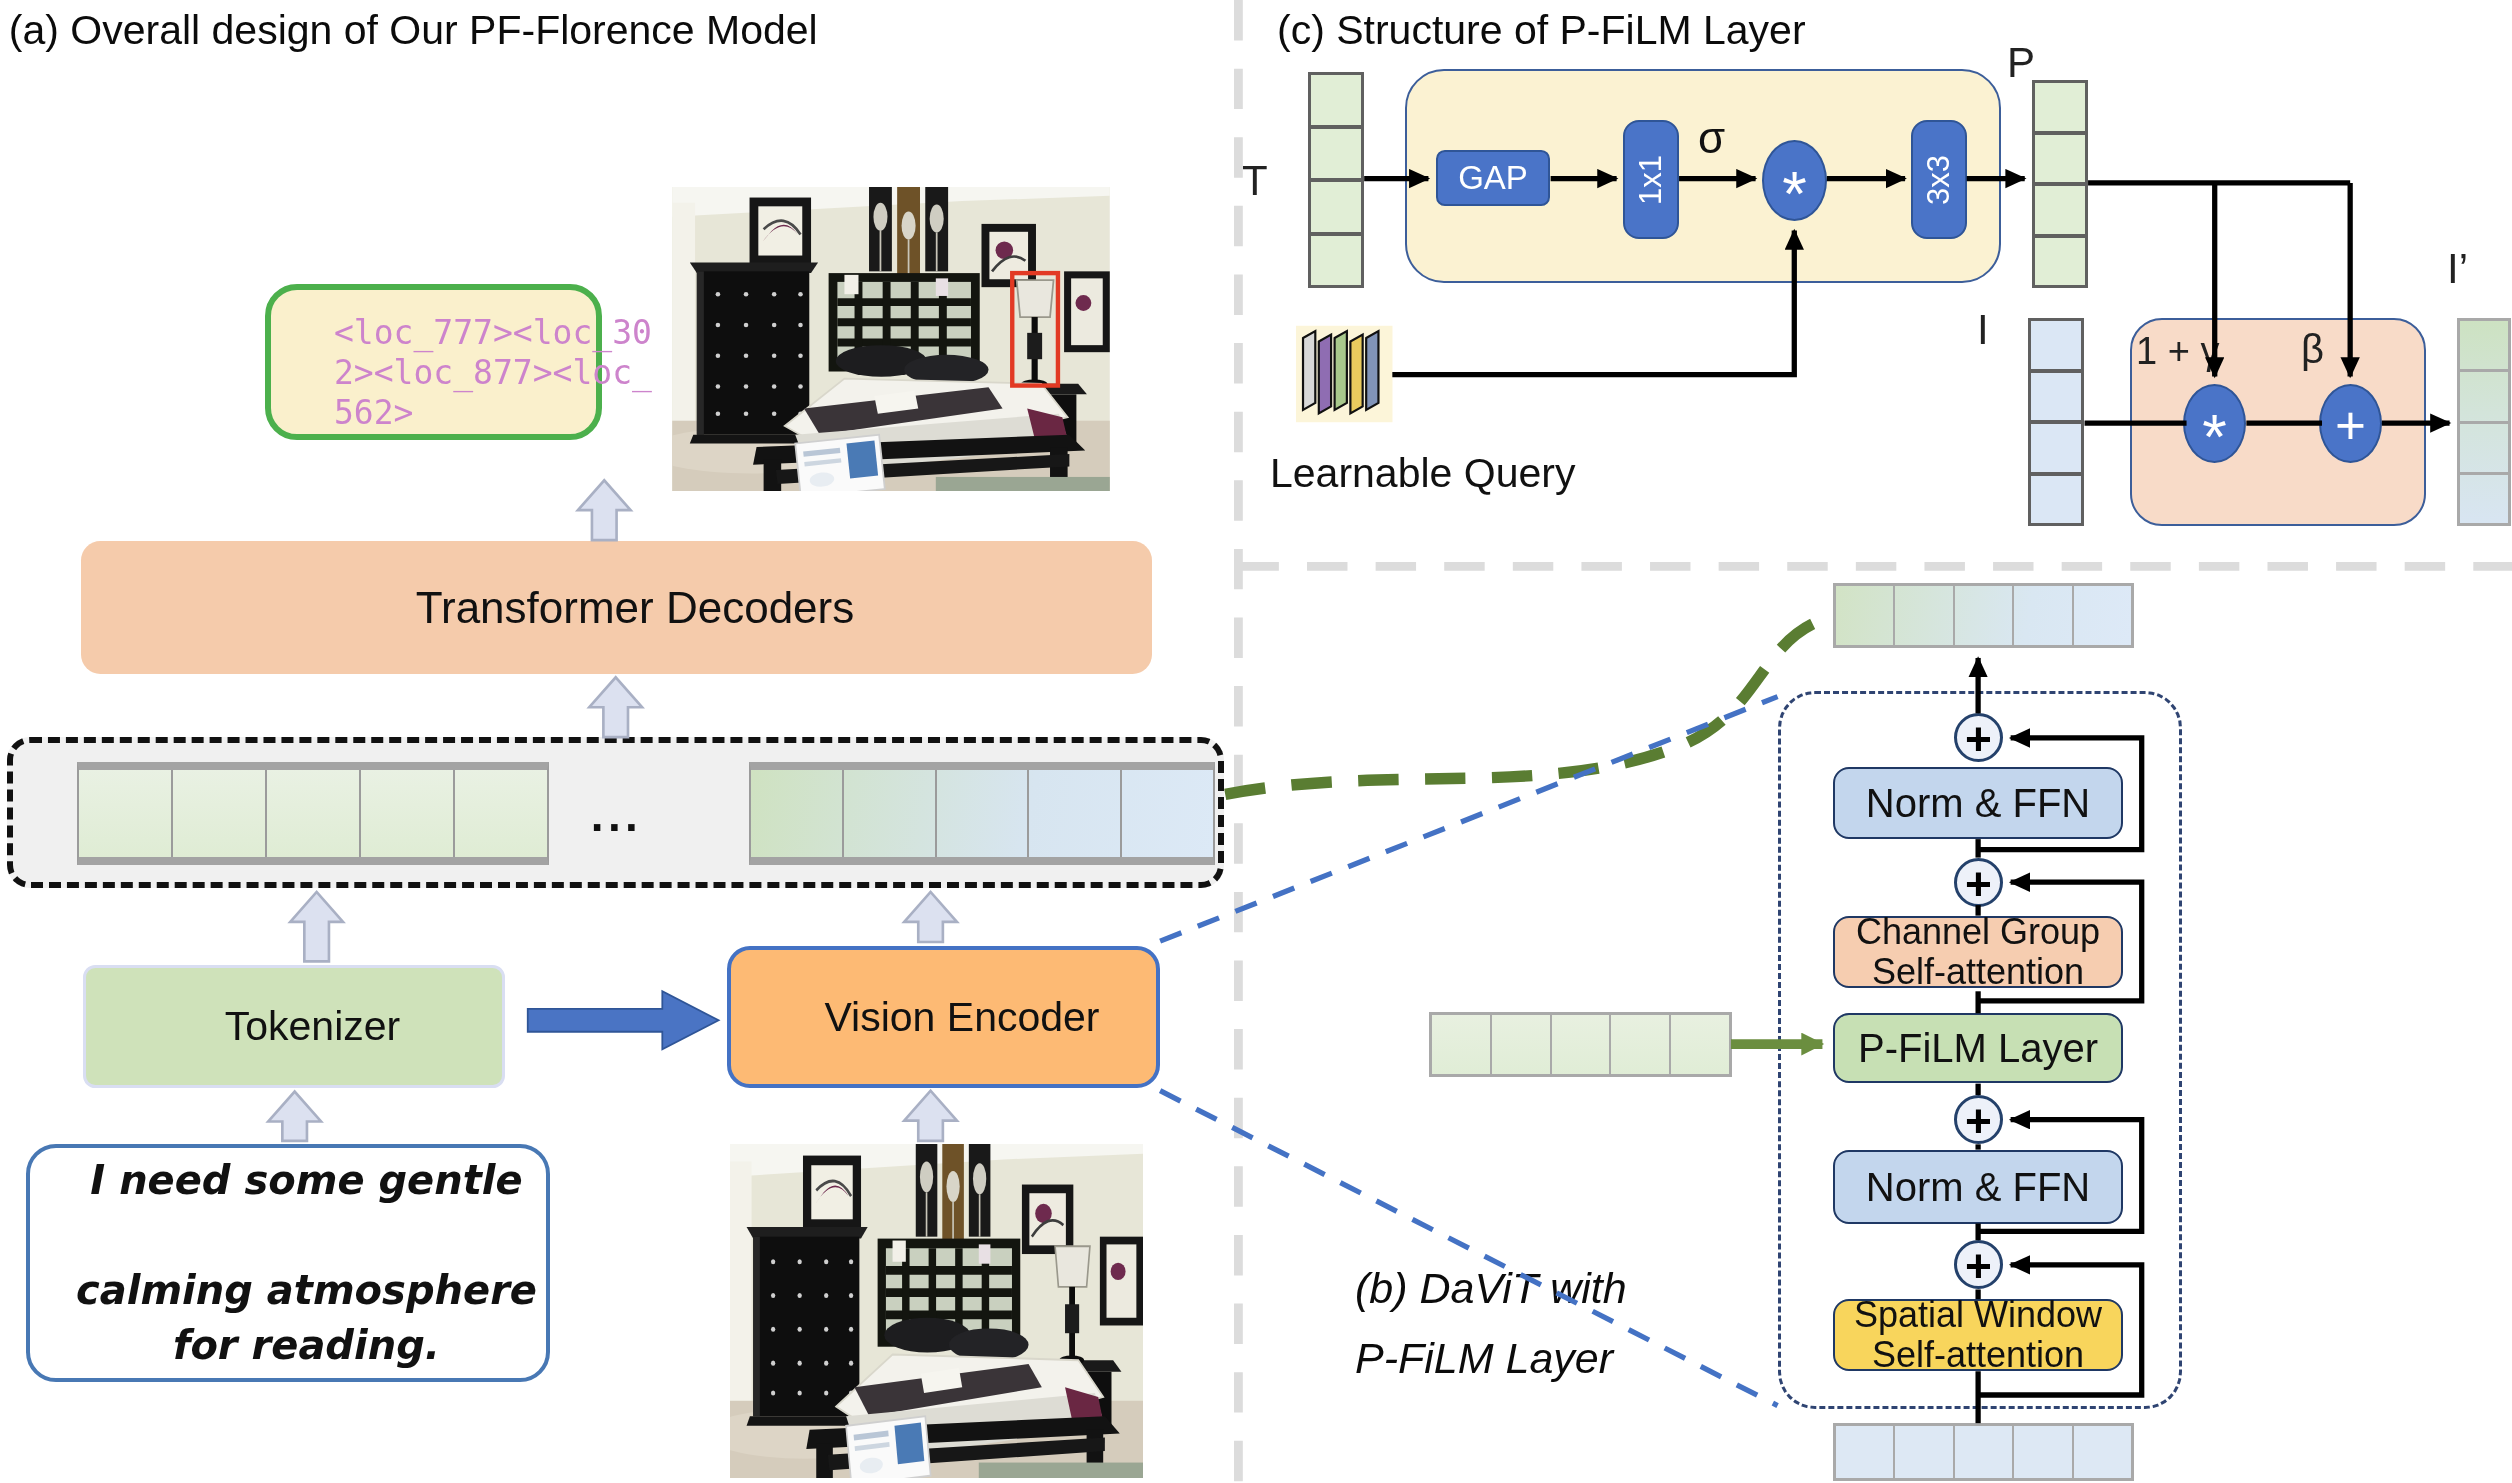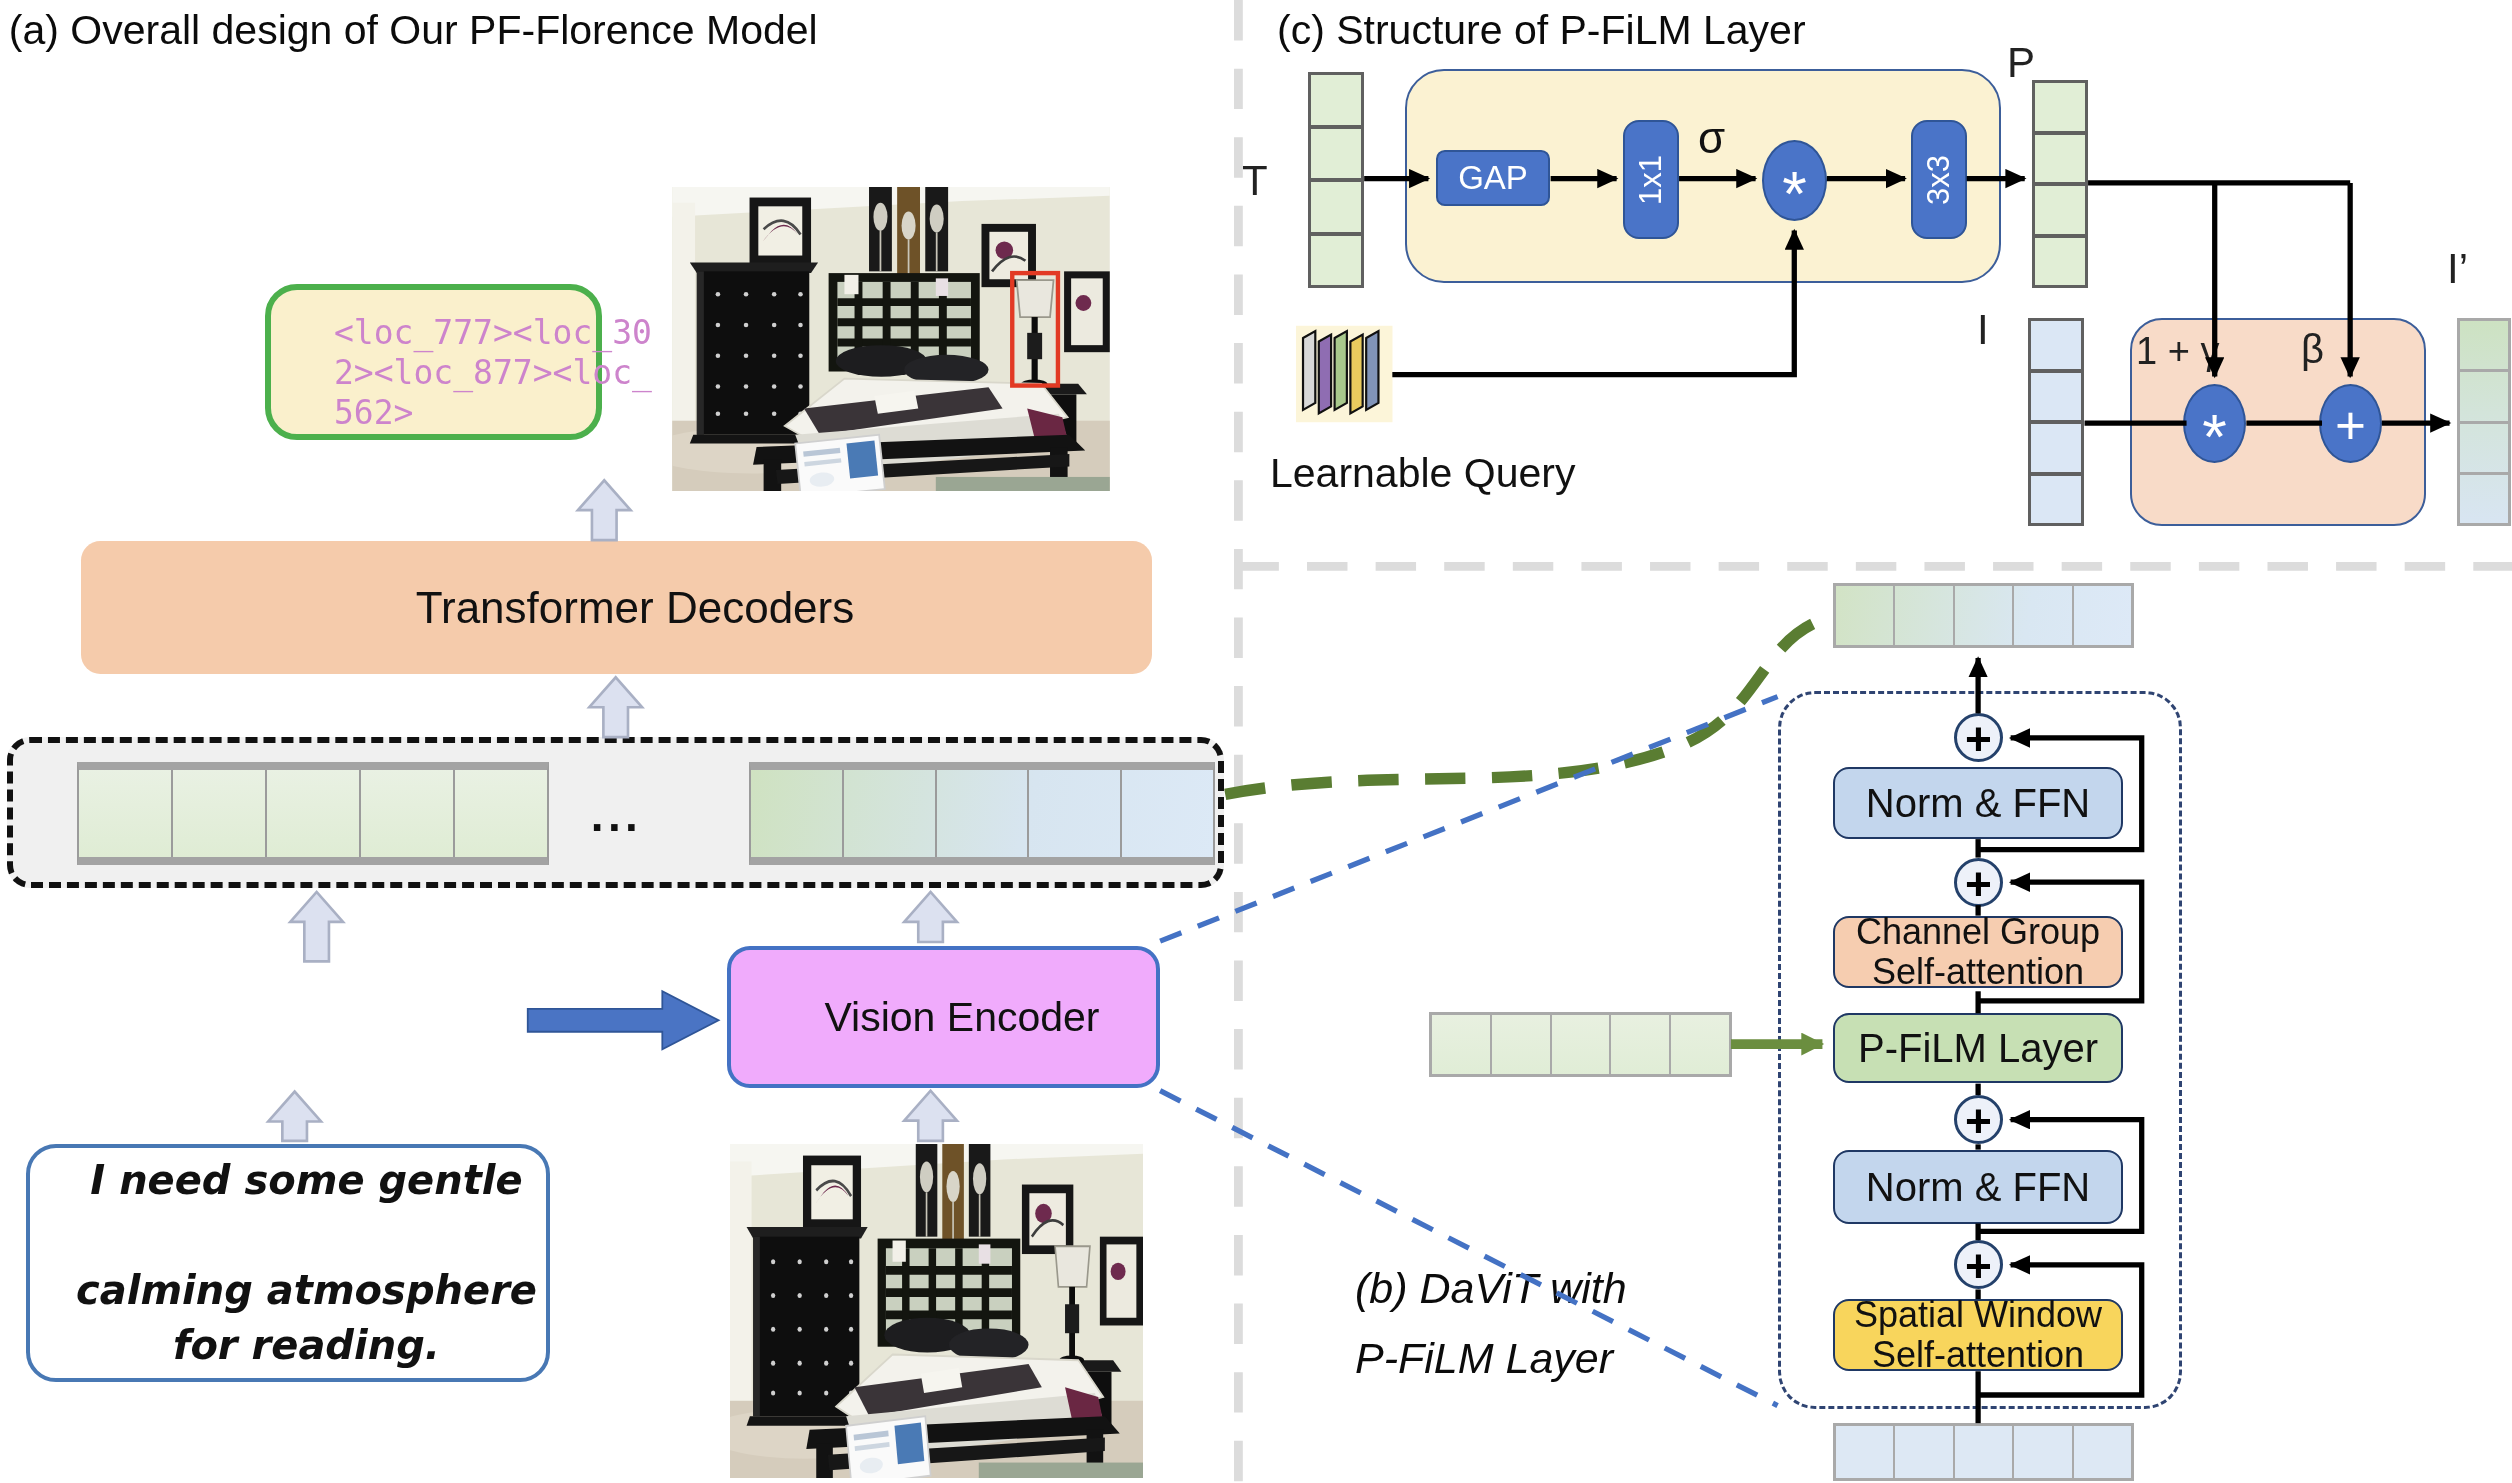--- a/index.html
+++ b/index.html
@@ -7,21 +7,21 @@
   .canvas{
     position:relative;width:2512px;height:1483px;background:#ffffff;overflow:hidden;
     font-family:"Liberation Sans", sans-serif;color:#111;
   }
   .abs{position:absolute;}
   .panel-title{font-size:41px;color:#0b0b0b;letter-spacing:0px;white-space:nowrap;}
   
   .roundbox{position:absolute;display:flex;align-items:center;justify-content:center;text-align:center;padding-left:37px;}
   .decoders{background:#f5cbab;border-radius:19.4px;font-size:44px;}
   .tokenizer{background:#cfe2ba;border:3.5px solid #d9def2;border-radius:12.3px;font-size:41px;}
-  .vision{background:#f0abfc;border:4.4px solid #4472c4;border-radius:23px;font-size:41px;}
+  .vision{background:#fdba74;border:4.4px solid #4472c4;border-radius:23px;font-size:41px;}
   .prompt{background:#ffffff;border:4.4px solid #4878b4;border-radius:30px;}
   .prompt-inner{font-family:"DejaVu Sans", sans-serif;font-style:italic;font-weight:600;
     font-size:40px;line-height:55px;text-align:center;width:100%;}
   .locbox{background:#faf0cc;border:6.2px solid #4cb04c;border-radius:32px;align-items:flex-start;justify-content:flex-start;}
   .loctext{font-family:"DejaVu Sans Mono", monospace;font-size:33px;line-height:40px;color:#cd84cc;
     padding:23px 0 0 26px;text-align:left;white-space:pre;}
   .token-container{position:absolute;background:#f0f0f0;border:6.2px dashed #111;border-radius:23px;}
   
   .row{position:absolute;display:flex;}
   .row .cell{flex:1;border-right:2.6px solid #9b9b9b;}
@@ -214,20 +214,23 @@
   </div>
   <div class="abs" style="left:567px;top:771px;width:99px;height:88px;display:flex;align-items:center;justify-content:center;font-size:46px;font-weight:700;letter-spacing:4.4px;">...</div>
   <div class="row row-a row-a-grad" style="left:749px;top:762px;width:466px;height:103px;">
     <div class="cell"></div>
       <div class="cell"></div>
       <div class="cell"></div>
       <div class="cell"></div>
       <div class="cell"></div>
   </div>
 
+  <div class="roundbox tokenizer" style="left:83px;top:965px;width:422px;height:123px;">
+    <span>Tokenizer</span>
+  </div>
   <div class="roundbox vision" style="left:727px;top:946px;width:433px;height:142px;">
     <span>Vision Encoder</span>
   </div>
 
   <div class="roundbox prompt" style="left:26px;top:1144px;width:524px;height:238px;">
     <div class="prompt-inner">
       <span>I need some gentle</span><br>
       <br>
       <span>calming atmosphere</span><br>
       <span>for reading.</span>

